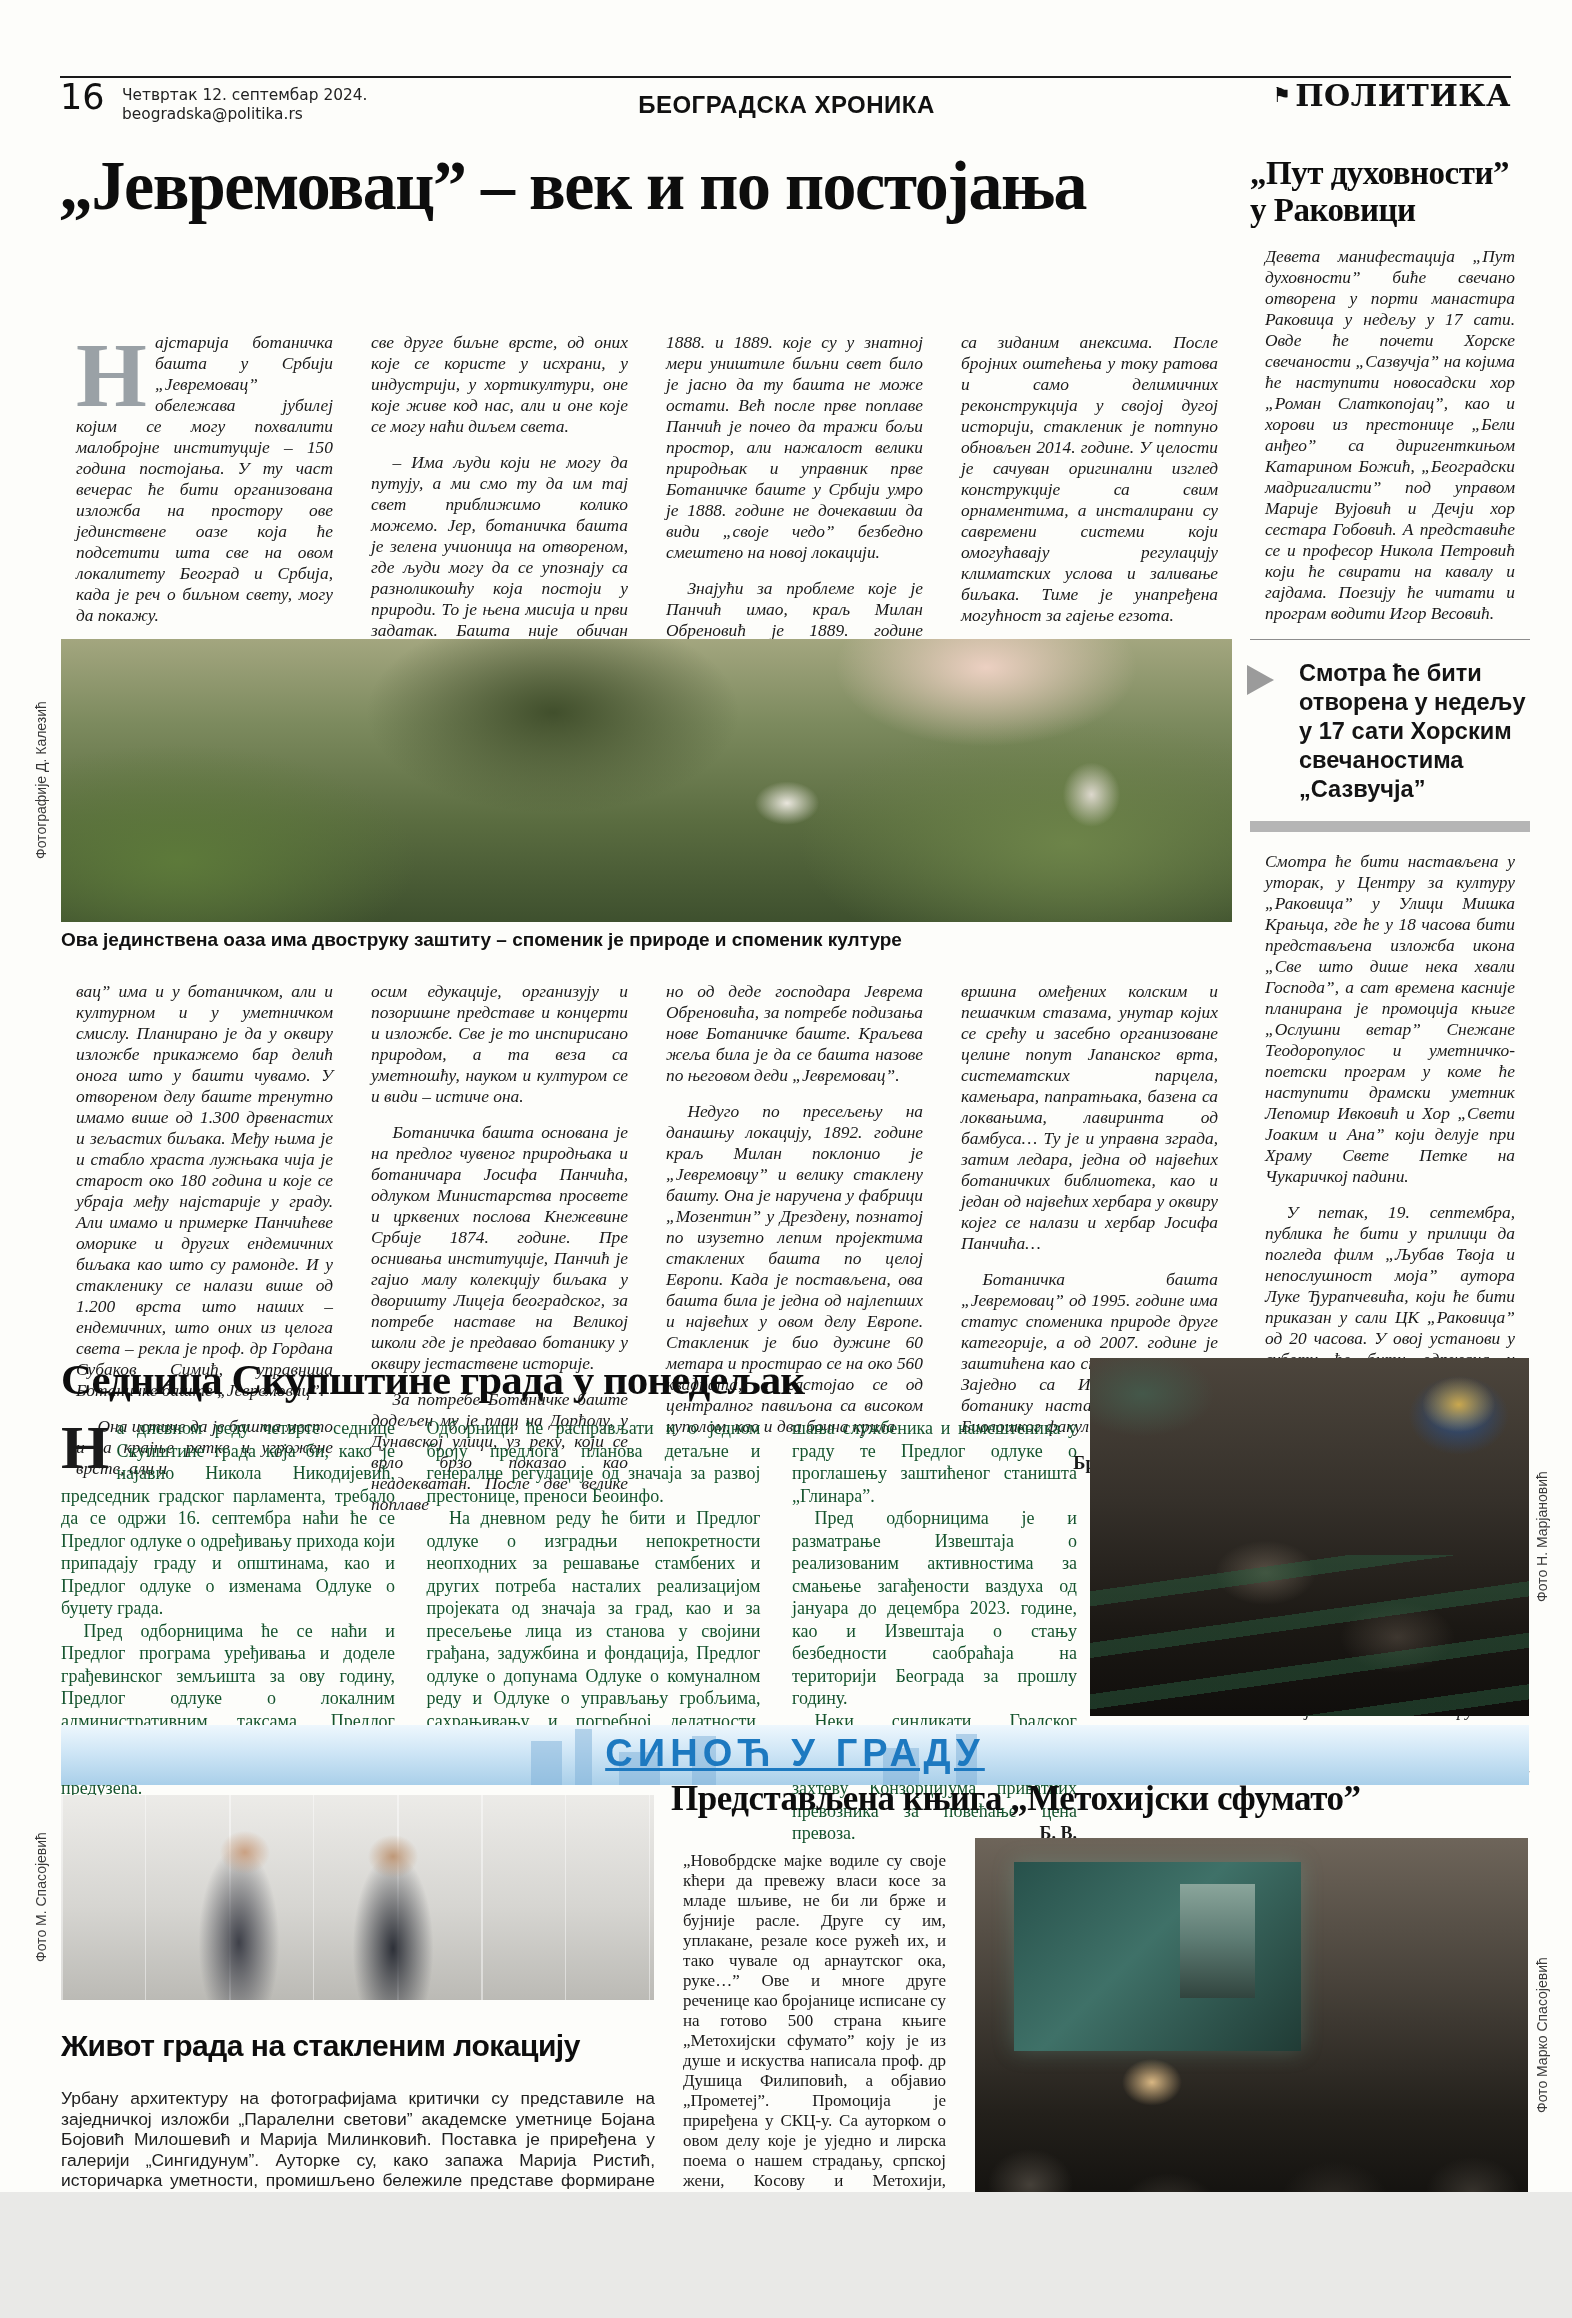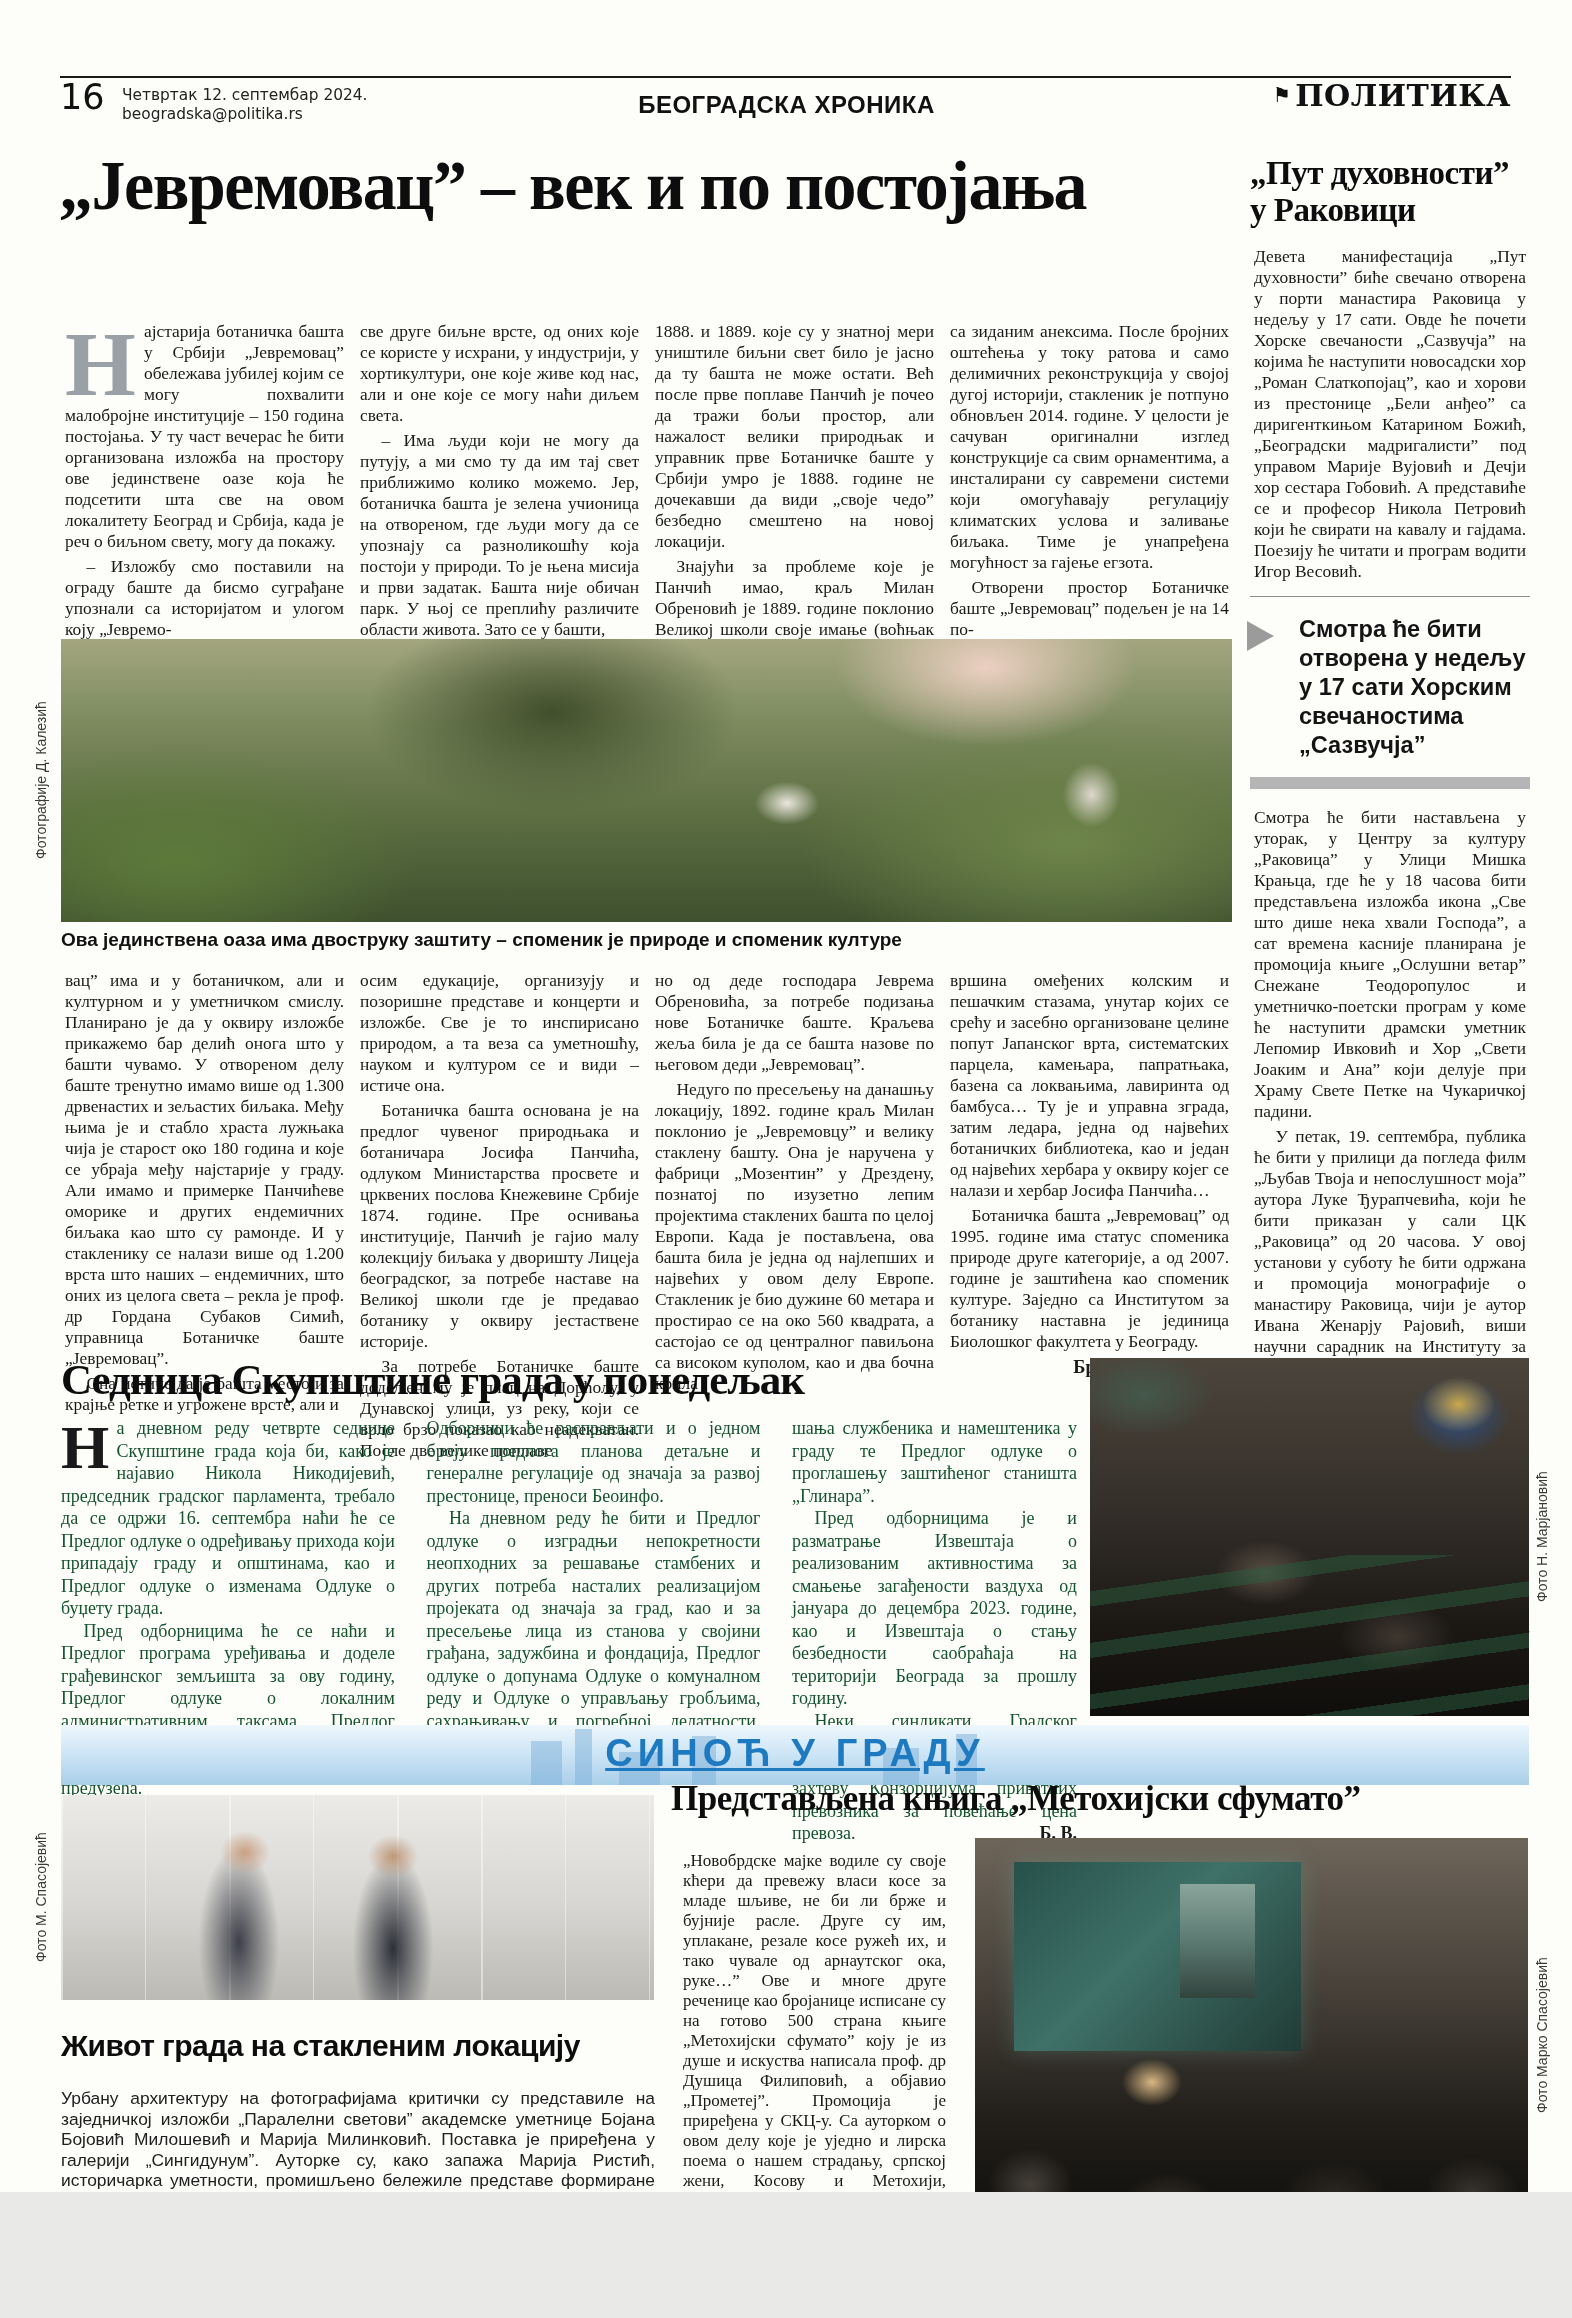--- a/index.html
+++ b/index.html
@@ -16,21 +16,21 @@
   #brand .flag{font:400 20.5px/20.5px "DejaVu Sans",sans-serif;color:#111;vertical-align:4.1px;margin-right:4.1px;}
   #brand .brand-name{font:700 30px/30px "DejaVu Serif",serif;letter-spacing:0.5px;color:#111;}
   
   #main-headline{left:59px;top:147px;width:1188px;
         font:700 70px/77px "Liberation Serif",serif;letter-spacing:-1.5px;color:#0d0d0d;
         transform:scaleX(.97);transform-origin:left;white-space:nowrap;}
   #main-lede{left:60px;top:255px;width:1178px;font:400 23px/29px "Liberation Serif",serif;color:#111;}
   .colrow{display:flex;justify-content:space-between;}
   .ncol{width:287px;}
   .serifbody{font:400 17.4px/21px "Liberation Serif",serif;text-align:justify;color:#191919;}
-  .serifbody p{margin:4px;text-indent:21.5px;}
+  .serifbody p{margin:15px;text-indent:21.5px;font-style:italic;}
   .serifbody p:first-child{text-indent:0;}
   #row-top{left:61px;top:317px;width:1172px;height:320px;}
   #row-bottom{left:61px;top:966px;width:1172px;height:380px;}
   .dropcap-grey p:first-child::first-letter{
         float:left;font:700 91px/77px "Liberation Serif",serif;color:#9aa1a6;padding:5.1px 8.2px 0 0;}
   .dropcap-dark p:first-child::first-letter{
         float:left;font:700 62px/53px "Liberation Serif",serif;color:#1a1a1a;padding:4.1px 7.2px 0 0;}
   #main-byline{text-align:right;font:700 18.4px/22.5px "Liberation Serif",serif;margin-top:3.1px;}
   
   .photo{overflow:hidden;}

